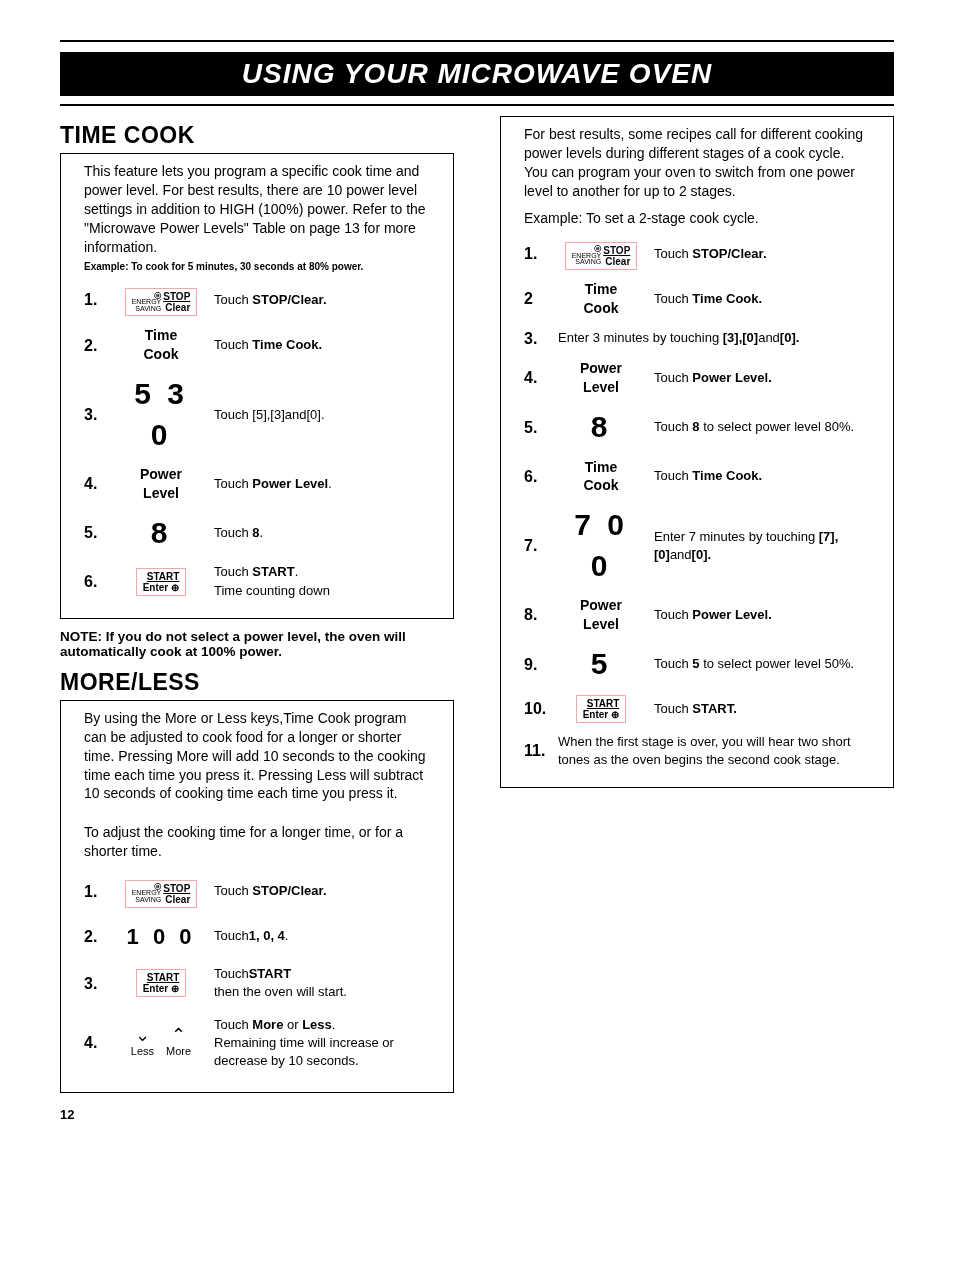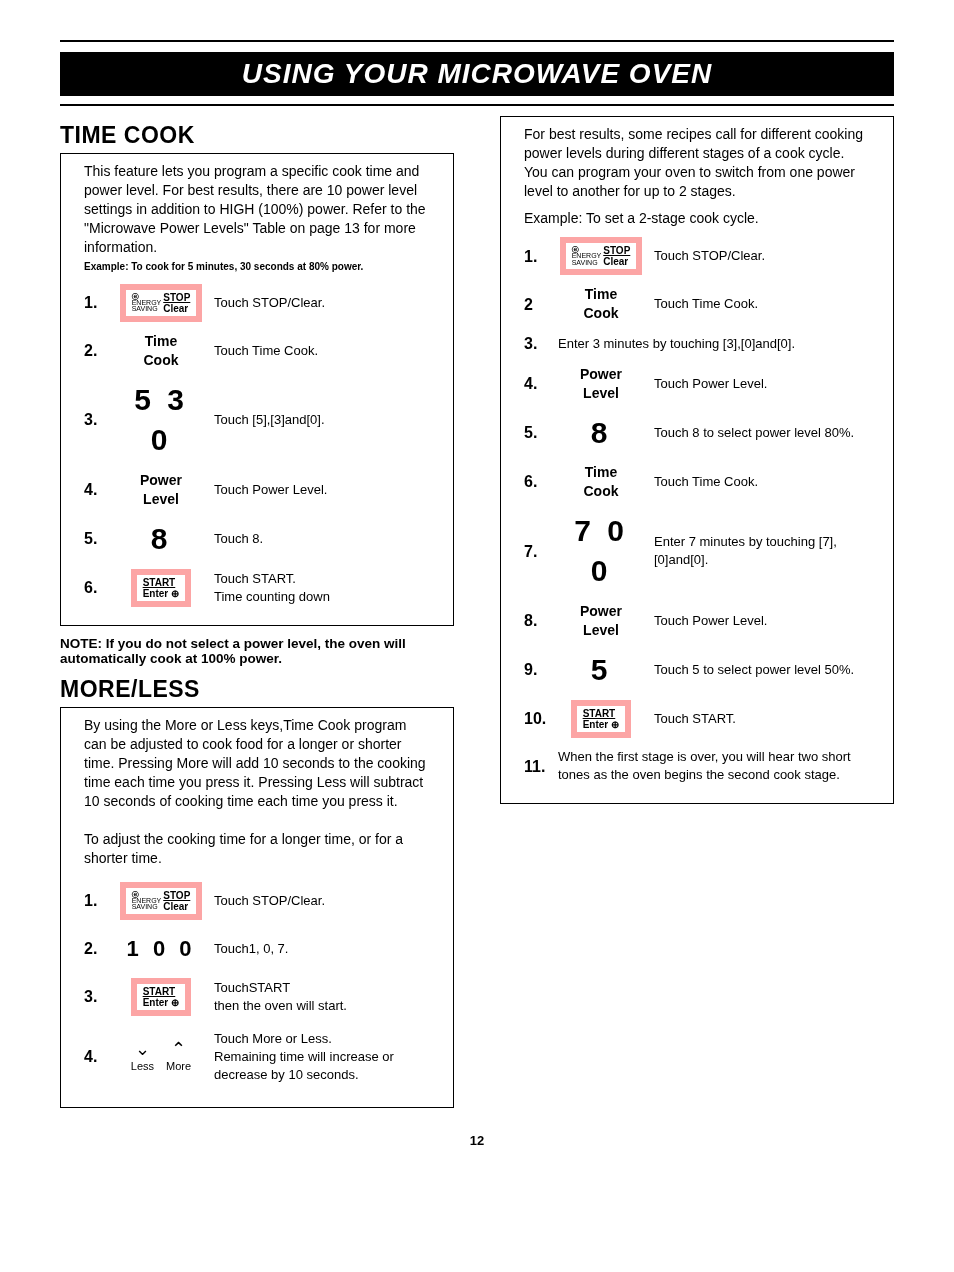--- a/index.html
+++ b/index.html
@@ -8,31 +8,31 @@
   .col{flex:1;min-width:0}
   h2{font-family:Arial,Helvetica,sans-serif;font-weight:bold;font-size:23px;margin:6px 0 4px 0;letter-spacing:0.5px}
   .hr{height:2px;background:#000;margin-bottom:10px}
   .box{border:1px solid #000;padding:8px 23px;font-size:14px;line-height:1.35}
   .intro{font-size:14px;line-height:1.35;margin-bottom:4px}
   .example{font-weight:bold;font-size:10px;margin:4px 0}
   .step{display:flex;align-items:center;gap:10px;margin:10px 0}
   .step .num{font-weight:bold;font-size:16px;width:24px}
   .step .ic{width:86px;text-align:center}
   .step .desc{flex:1;font-size:13px;line-height:1.4}
-  .btn{display:inline-block;border:6px solid #fca5a5;padding:2px 6px;font-size:10px;font-weight:bold;text-align:left;line-height:1.1}
+  .btn{display:inline-block;border:1px solid #fca5a5;padding:2px 6px;font-size:10px;font-weight:bold;text-align:right;line-height:1.1}
   .btn .top{text-decoration:underline}
   .btn .tiny{font-size:7px;font-weight:normal}
   .txt{font-weight:bold;font-size:14px;line-height:1.15}
   .digits{font-family:Arial,Helvetica,sans-serif;font-weight:bold;font-size:30px;letter-spacing:4px}
   .dig-sm{font-weight:bold;font-size:22px;letter-spacing:4px}
   .note{font-weight:bold;font-size:13.5px;margin:10px 0}
   .chev{font-size:18px;line-height:0.8}
-  .pagenum{text-align:center;font-weight:bold;font-size:13px;margin-top:25px}
+  .pagenum{font-weight:bold;font-size:13px;margin-top:14px}
   .ml-steps .step{margin:14px 0}
-  b{font-weight:normal}
+  b{font-weight:bold}
 </style>
 </head>
 <body>
 
 <div class="hr"></div>
 <div class="banner">USING YOUR MICROWAVE OVEN</div>
 <div class="hr"></div>
 
 <div class="cols">
 
@@ -88,21 +88,21 @@
             <span class="num">1.</span>
             <span class="ic"><span class="btn"><span style="display:flex;gap:2px;align-items:center">
                   <span style="font-size:7px;line-height:0.9">ⓔ<br><span class="tiny">ENERGY<br>SAVING</span></span>
                   <span><span class="top">STOP</span><br>Clear</span>
                 </span></span></span>
             <span class="desc">Touch <b>STOP/Clear.</b></span>
           </div>
           <div class="step">
             <span class="num">2.</span>
             <span class="ic"><span class="dig-sm">1 0 0</span></span>
-            <span class="desc">Touch<b>1, 0, 7</b>.</span>
+            <span class="desc">Touch<b>1, 0, 4</b>.</span>
           </div>
           <div class="step">
             <span class="num">3.</span>
             <span class="ic"><span class="btn"><span class="top">START</span><br>Enter ⊕</span></span>
             <span class="desc">Touch<b>START</b><br>then the oven will start.</span>
           </div>
           <div class="step">
             <span class="num">4.</span>
             <span class="ic"><span style="display:inline-flex;gap:12px;font-size:11px">
                 <span style="text-align:center"><span class="chev">⌄</span><br>Less</span>

